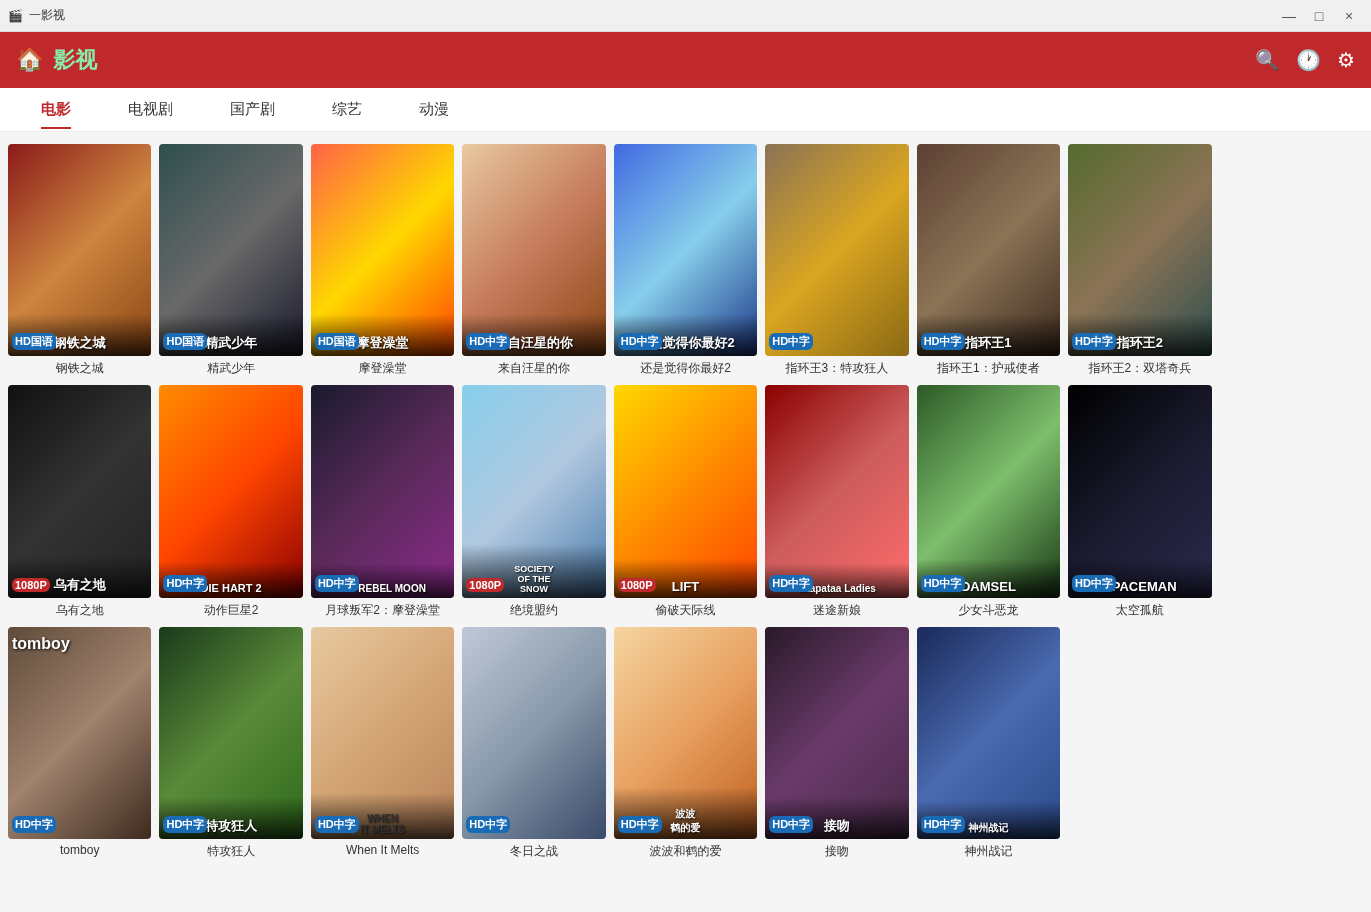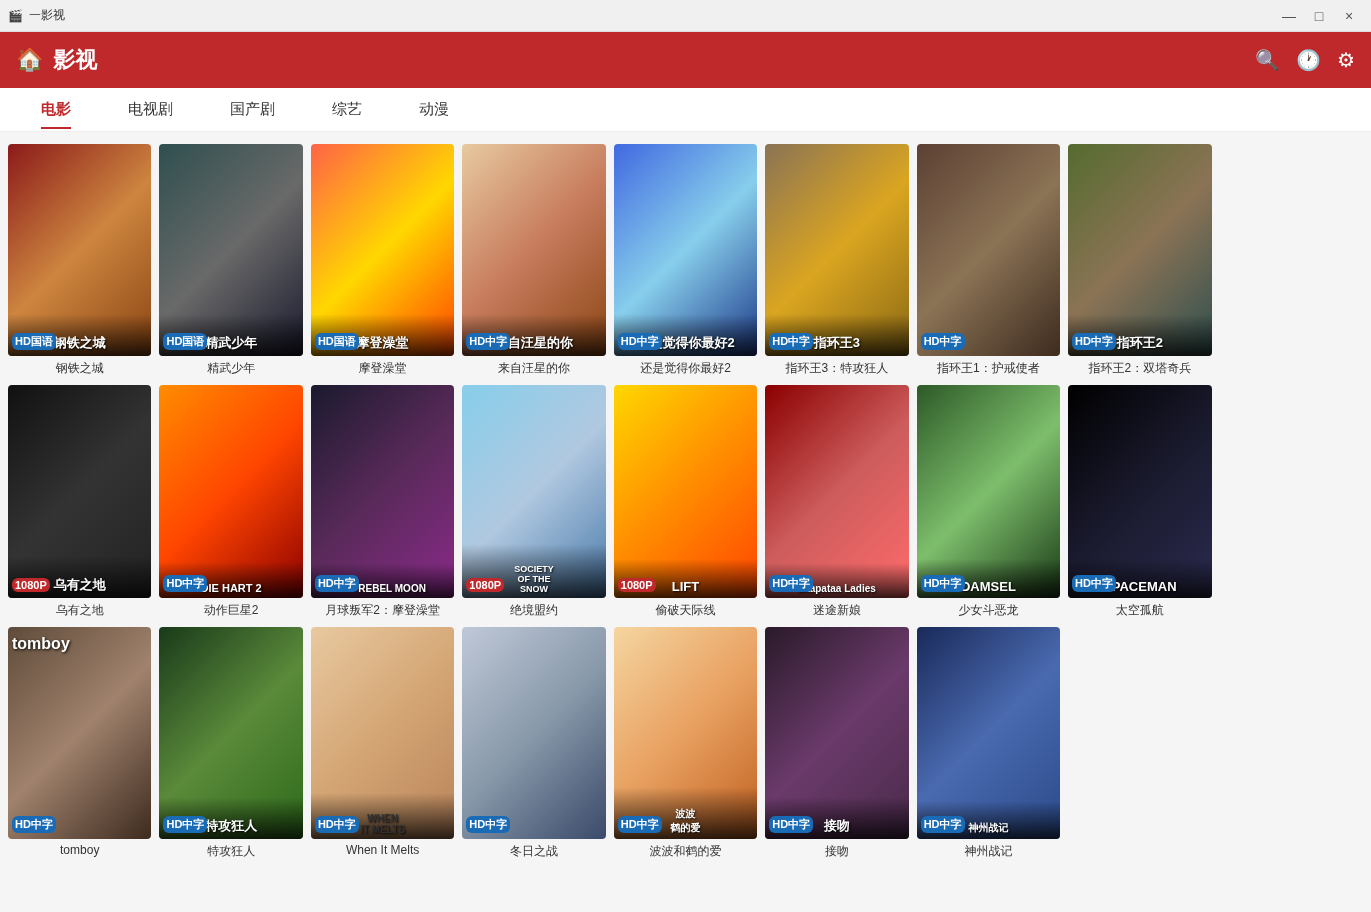--- a/index.html
+++ b/index.html
@@ -28,21 +28,21 @@
     
     .header {
       height: 56px;
       background: #c0292b;
       display: flex;
       align-items: center;
       justify-content: space-between;
       padding: 0 16px;
     }
     .header-left { display: flex; align-items: center; gap: 10px; }
-    .header-title { color: #ffffff; font-size: 22px; font-weight: bold; }
+    .header-title { color: #86efac; font-size: 22px; font-weight: bold; }
     .header-icons { display: flex; align-items: center; gap: 16px; }
     .header-icon { color: white; font-size: 20px; cursor: pointer; }
     .home-icon { color: white; font-size: 22px; }
 
     
     .nav {
       background: white;
       display: flex;
       align-items: center;
       padding: 0 16px;
@@ -242,30 +242,30 @@
           <div class="poster-text">还是觉得你最好2</div>
           <div class="movie-badge badge-hd">HD中字</div>
         </div>
       </div>
       <div class="movie-title">还是觉得你最好2</div>
     </div>
 
     <div class="movie-item">
       <div class="movie-poster">
         <div class="movie-poster-inner p6">
-          <div class="poster-text">指环王3</div>
           <div class="movie-badge badge-hd">HD中字</div>
         </div>
       </div>
       <div class="movie-title">指环王3：特攻狂人</div>
     </div>
 
     <div class="movie-item">
       <div class="movie-poster">
         <div class="movie-poster-inner p7">
+          <div class="poster-text">指环王1</div>
           <div class="movie-badge badge-hd">HD中字</div>
         </div>
       </div>
       <div class="movie-title">指环王1：护戒使者</div>
     </div>
 
     <div class="movie-item">
       <div class="movie-poster">
         <div class="movie-poster-inner p8">
           <div class="poster-text">指环王2</div>

